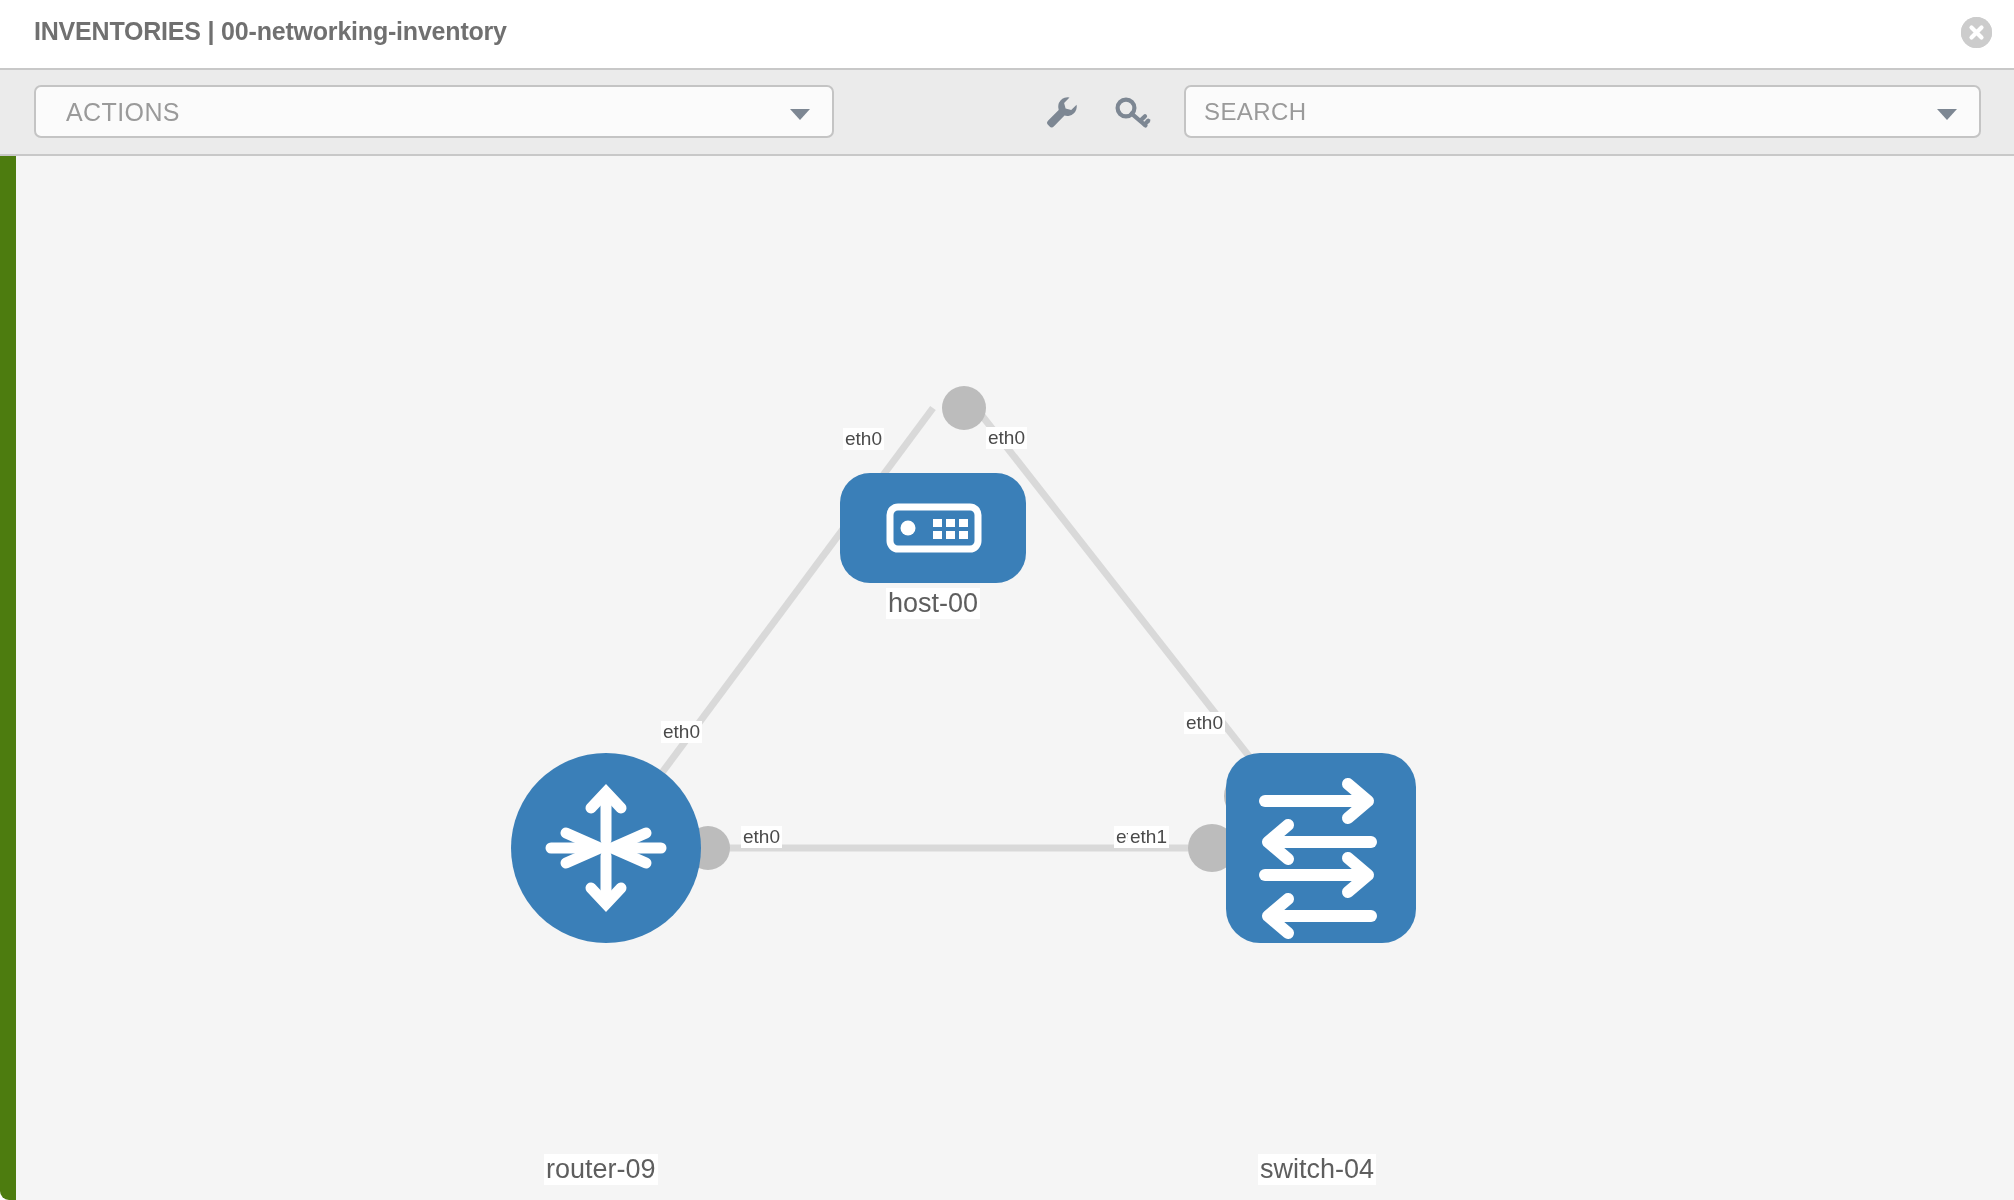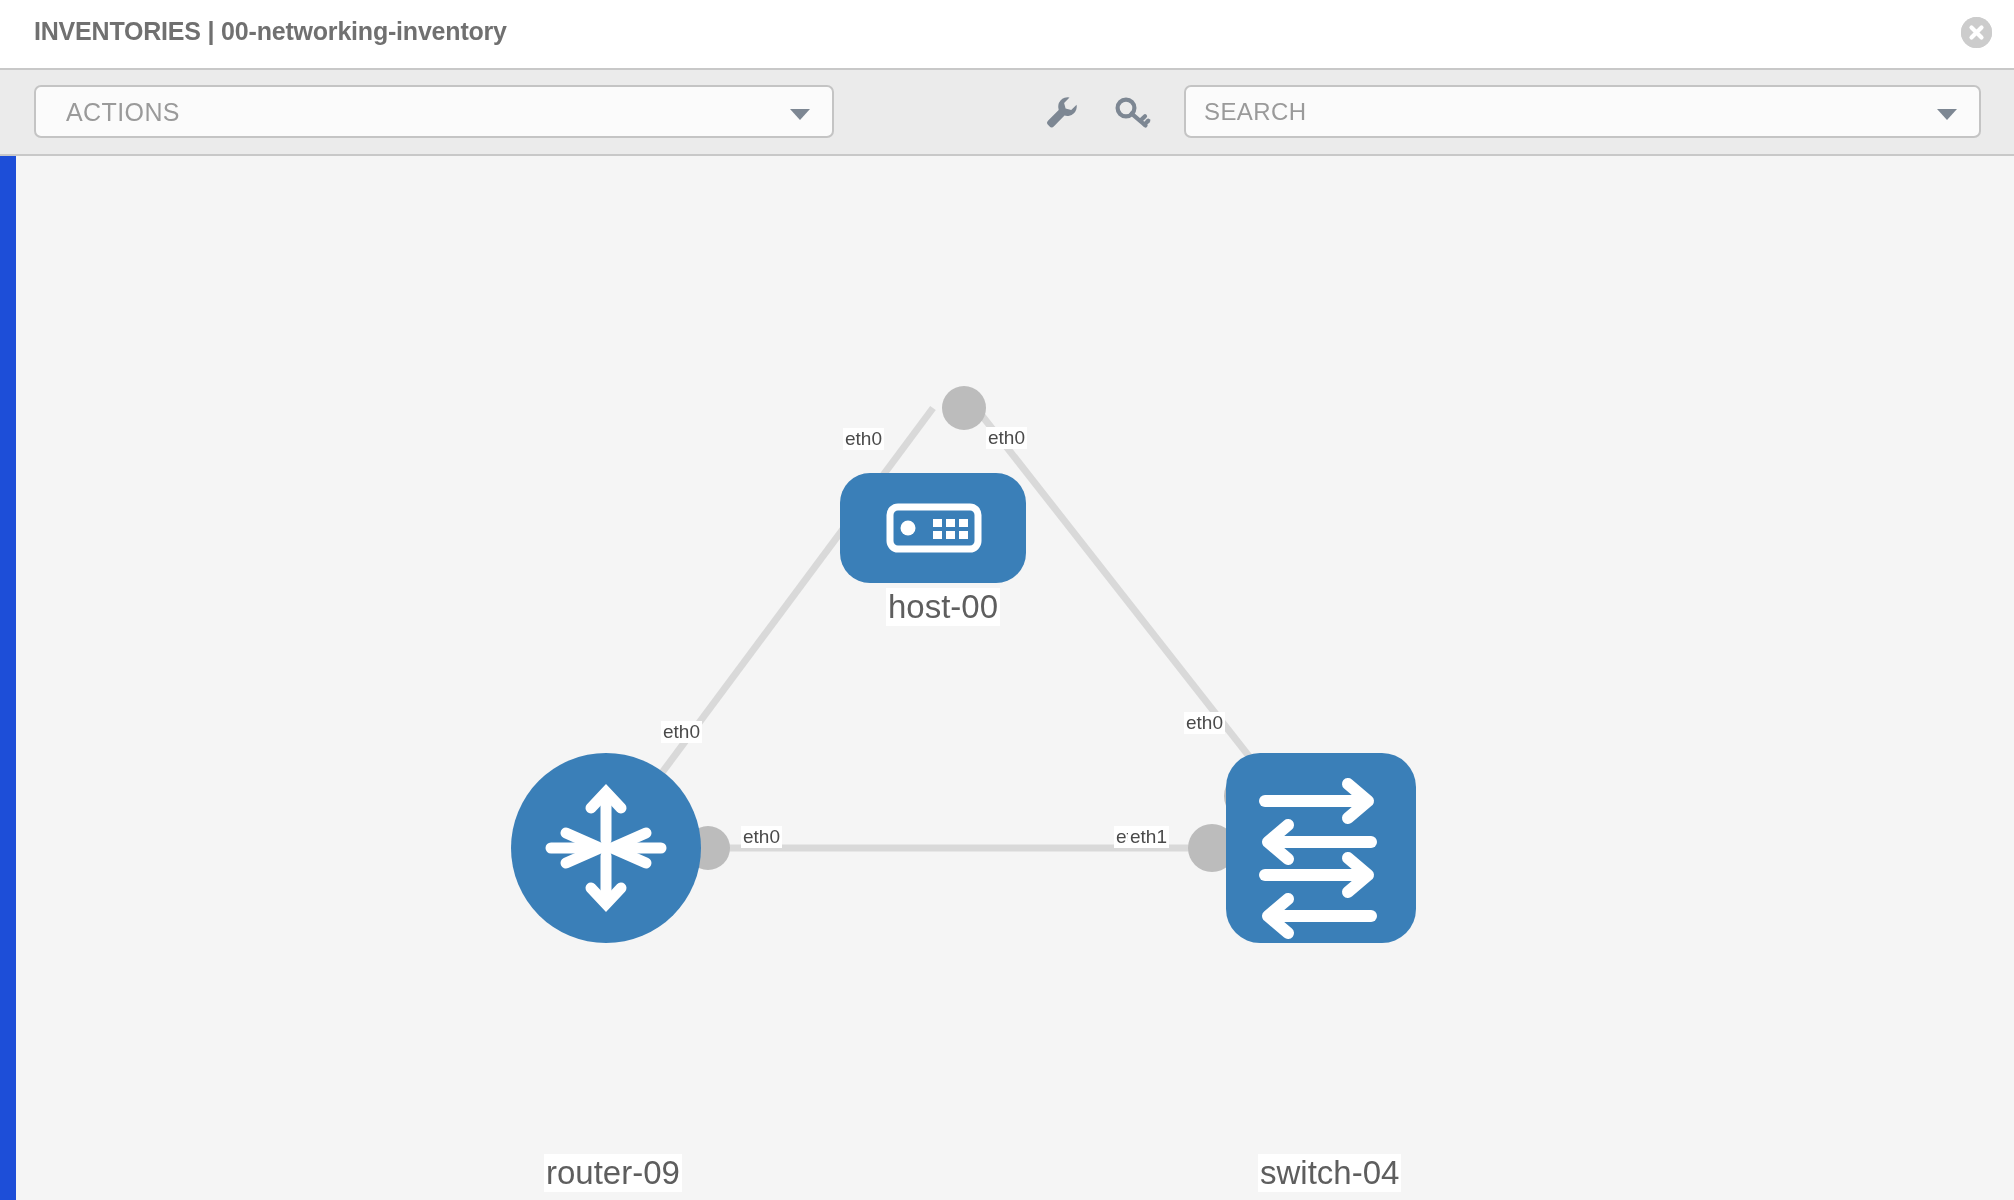--- a/index.html
+++ b/index.html
@@ -9,21 +9,22 @@
     height: 1200px;
     overflow: hidden;
     background: #ffffff;
     font-family: "Liberation Sans", sans-serif;
   }
 
   #app {
     position: relative;
     width: 2014px;
     height: 1200px;
-    background: #1d4ed8;
+    background: #4d7c0f;
+    border-radius: 9px;
   }
 
   
   .header {
     position: absolute;
     left: 0; top: 0;
     width: 2014px;
     height: 68px;
     background: #ffffff;
     box-sizing: border-box;
@@ -132,21 +133,21 @@
   }
   .topology-svg {
     position: absolute;
     left: 0; top: 0;
     width: 2014px;
     height: 1044px;
   }
 
   .node-label {
     position: absolute;
-    font-size: 33px;
+    font-size: 27px;
     color: #5e5e5e;
     background: #ffffff;
     white-space: nowrap;
     padding: 0 2px;
   }
   .iface-label {
     position: absolute;
     font-size: 19px;
     color: #4a4a4a;
     background: #ffffff;

